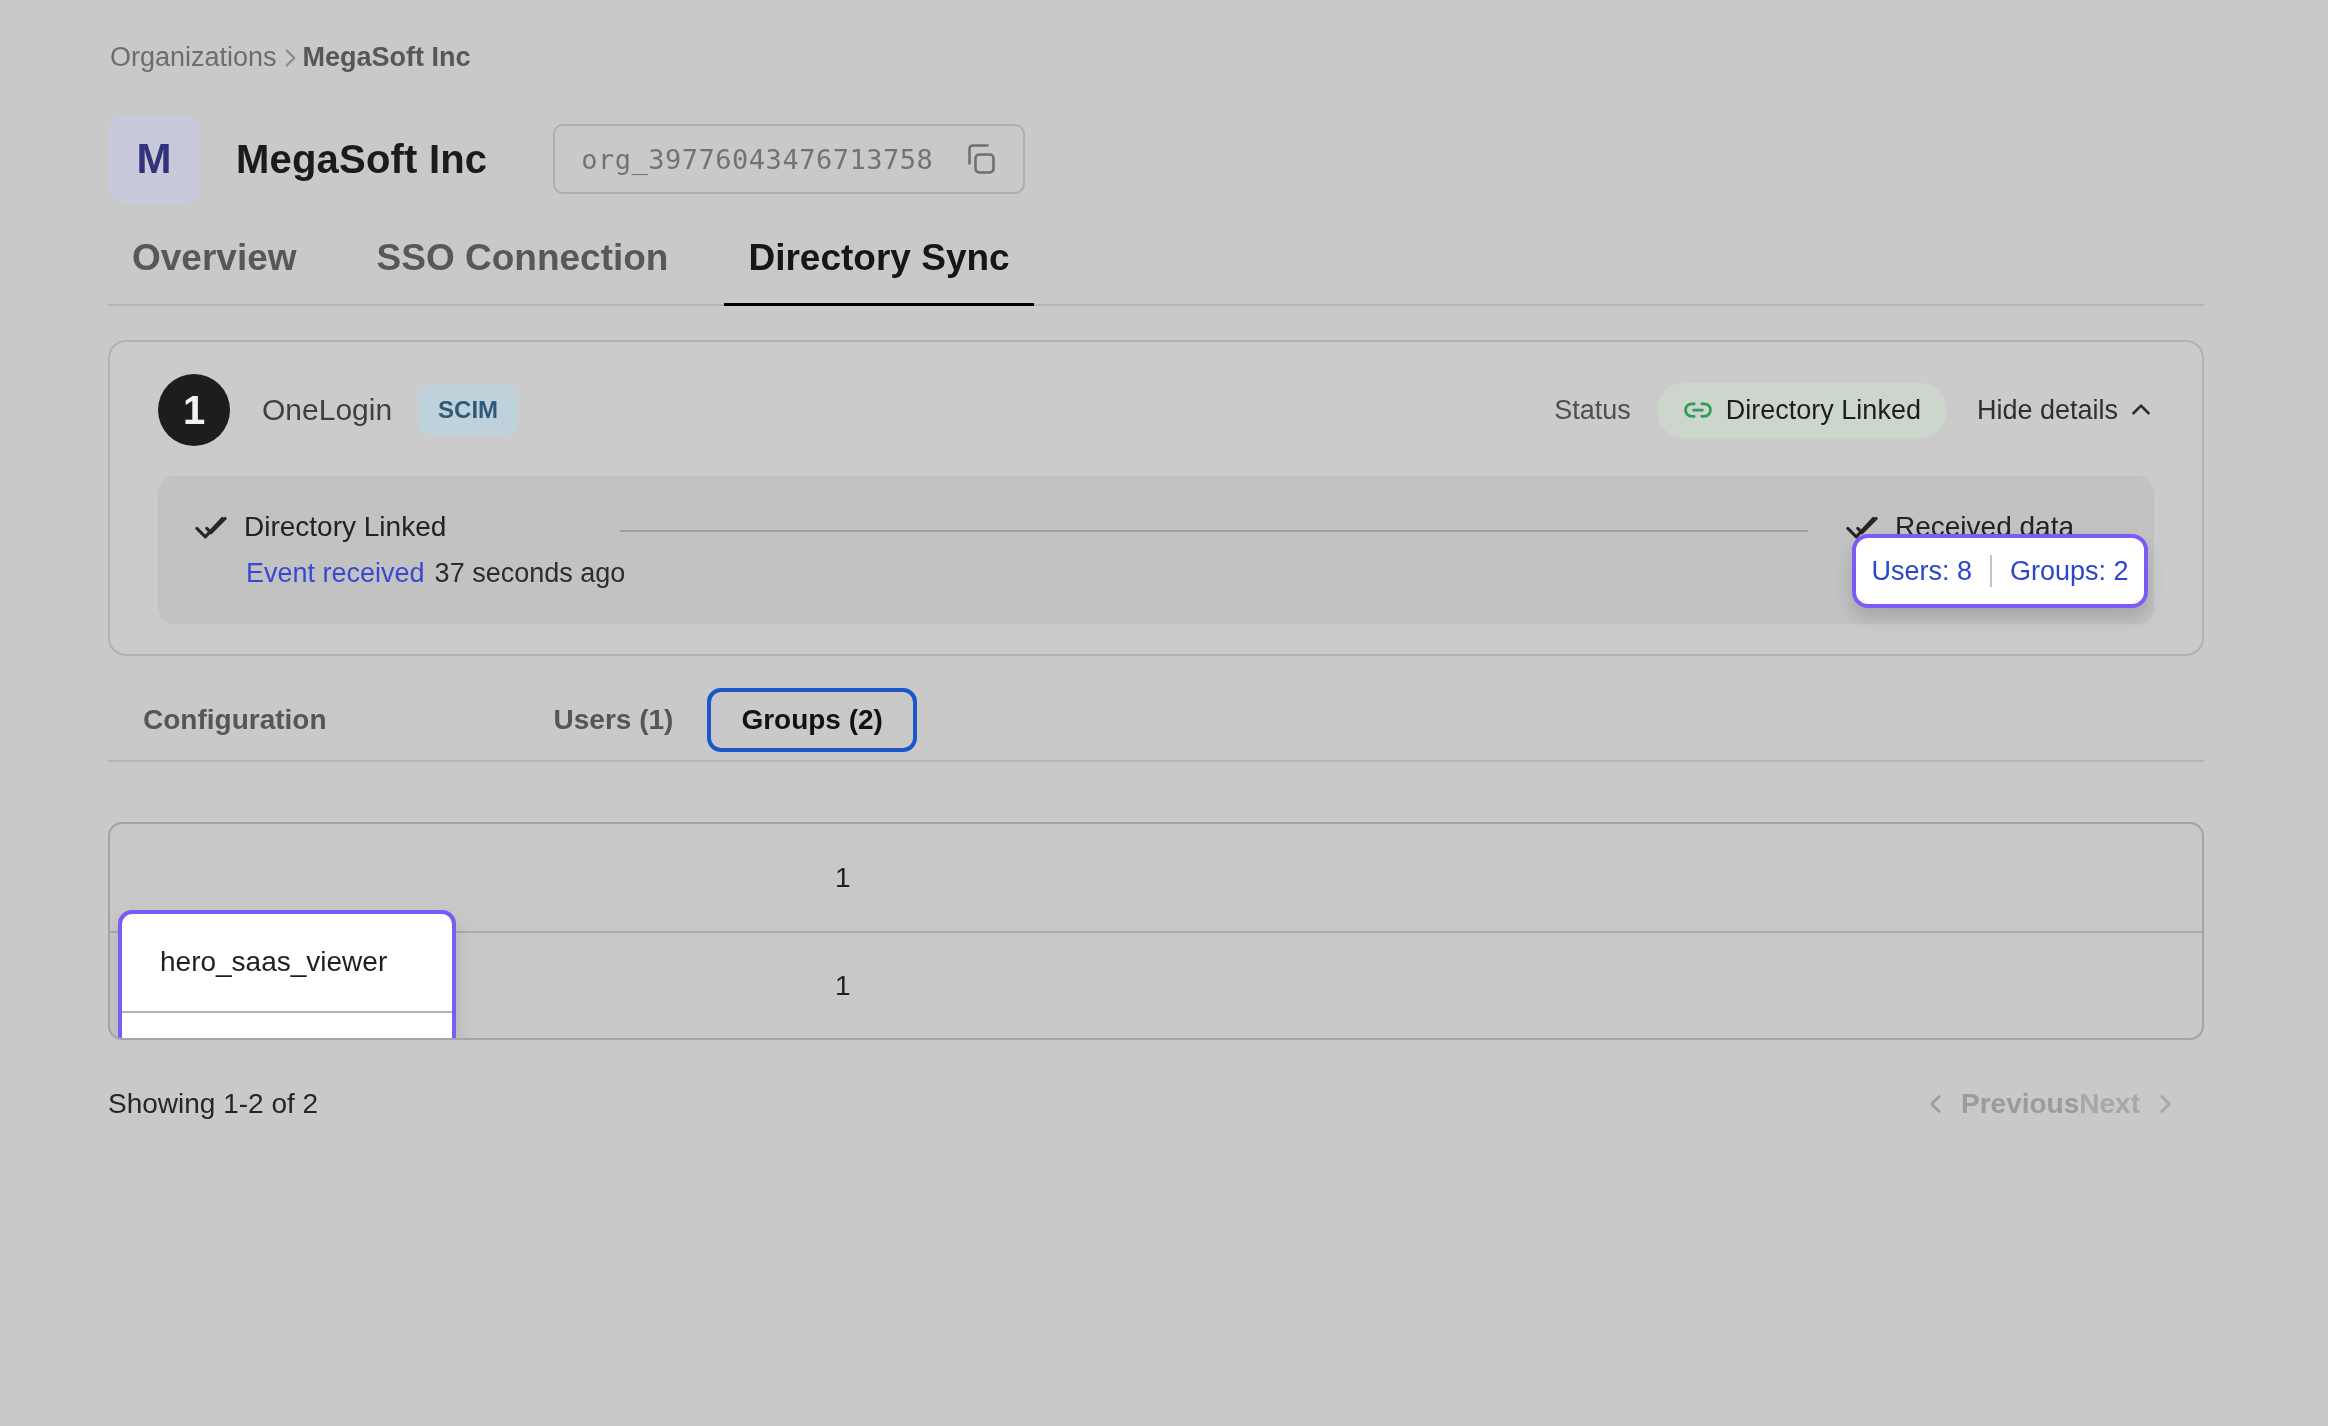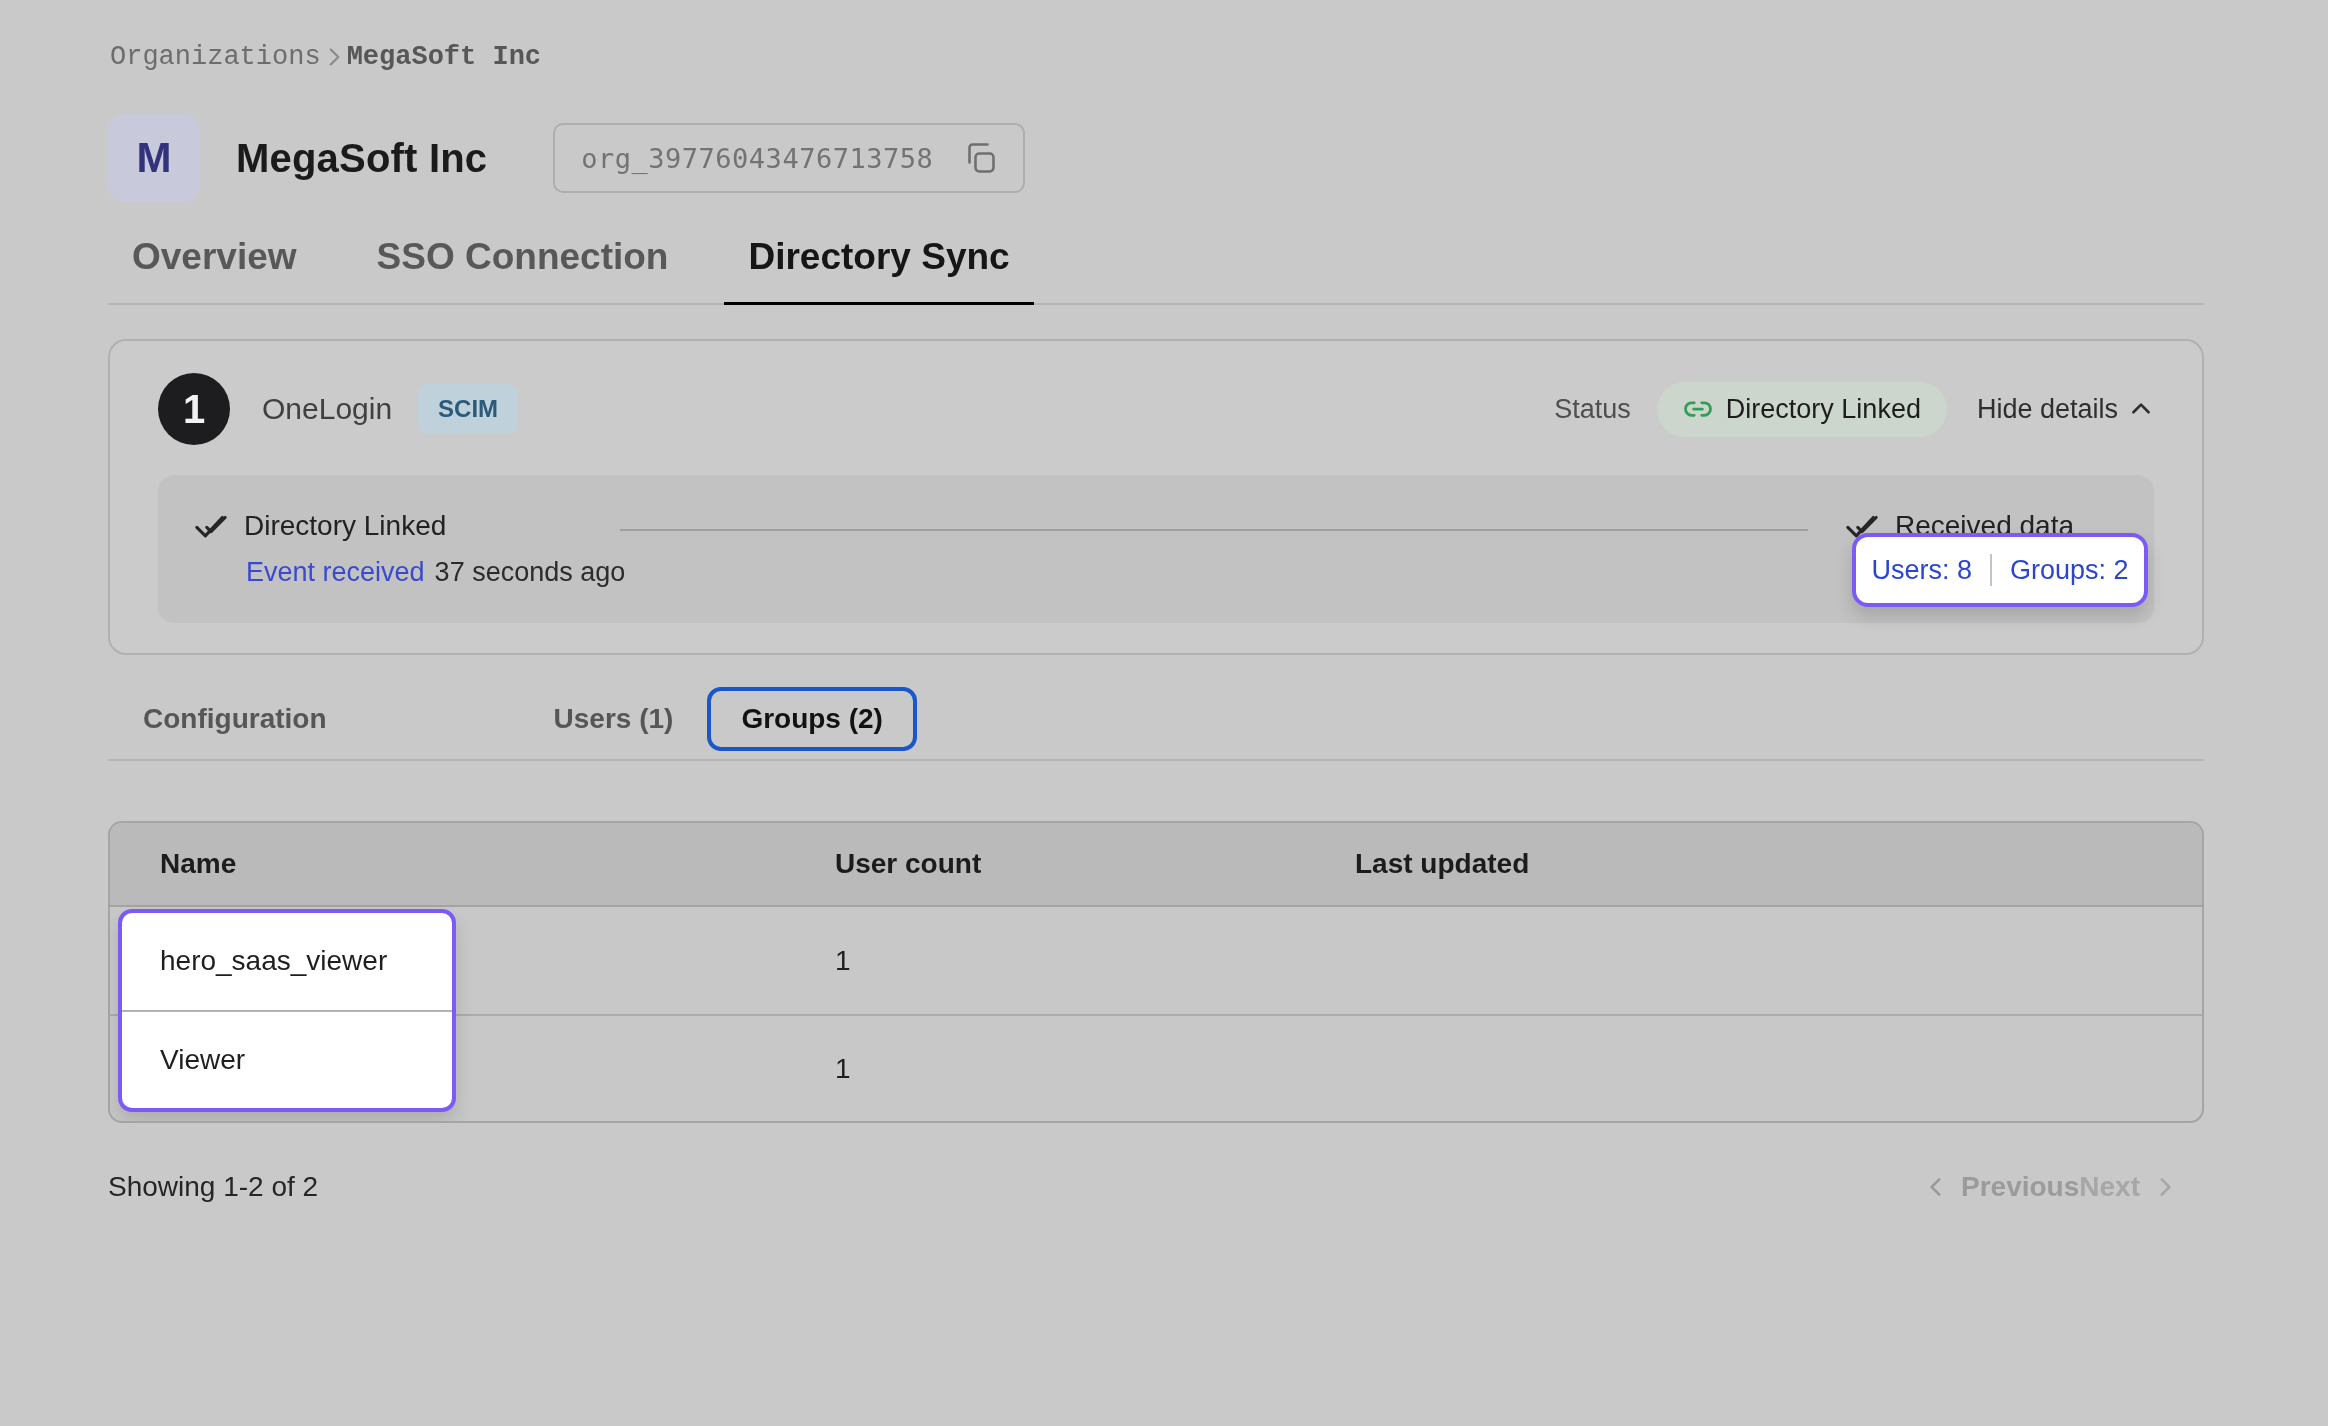--- a/index.html
+++ b/index.html
@@ -3,21 +3,21 @@
 <meta charset="utf-8">
 <style>
   * { margin:0; padding:0; box-sizing:border-box; }
   html,body { width:2328px; height:1426px; }
   body { font-family:"Liberation Sans", sans-serif; background:#c9c9c9; color:#1e1e1e; }
   .page { position:relative; width:2328px; height:1426px; overflow:hidden; }
   .content { width:2096px; margin-left:108px; position:relative; }
 
   
   .breadcrumb { display:flex; align-items:center; padding-top:42px; padding-left:2px;
-    font-size:27px;font-family:Liberation Mono, monospace; }
+    font-size:27px; }
   .crumb-root { color:#6d6d6d; font-weight:500; }
   .crumb-sep { color:#8a8a8a; display:flex; align-items:center; }
   .crumb-current { color:#575757; font-weight:600; }
 
   
   .org-header { display:flex; align-items:center; margin-top:42px; height:88px; }
   .avatar { width:92px; height:88px; border-radius:16px; background:#c8c9db; display:flex;
     align-items:center; justify-content:center; font-size:42px; font-weight:700; color:#32327d; }
   .org-title { margin-left:36px; font-size:40px; font-weight:700; color:#1b1b1b; letter-spacing:.2px; }
   .org-chip { margin-left:66px; height:70px; border:2px solid #aeaeae; border-radius:10px;
@@ -200,25 +200,20 @@
 
     <div class="subtabs">
       <div class="subtab subtab-config">Configuration</div>
       <div class="subtab subtab-users">Users (1)</div>
       <div class="groups-box">
         <div class="subtab">Groups (2)</div>
       </div>
     </div>
 
     <div class="table-wrap">
-      <div class="t-row t-head">
-        <div class="c1">Name</div>
-        <div class="c2">User count</div>
-        <div class="c3">Last updated</div>
-      </div>
       <div class="t-row t-body-row">
         <div class="c1"></div>
         <div class="c2">1</div>
         <div class="c3"></div>
       </div>
       <div class="t-row t-body-row">
         <div class="c1"></div>
         <div class="c2">1</div>
         <div class="c3"></div>
       </div>

